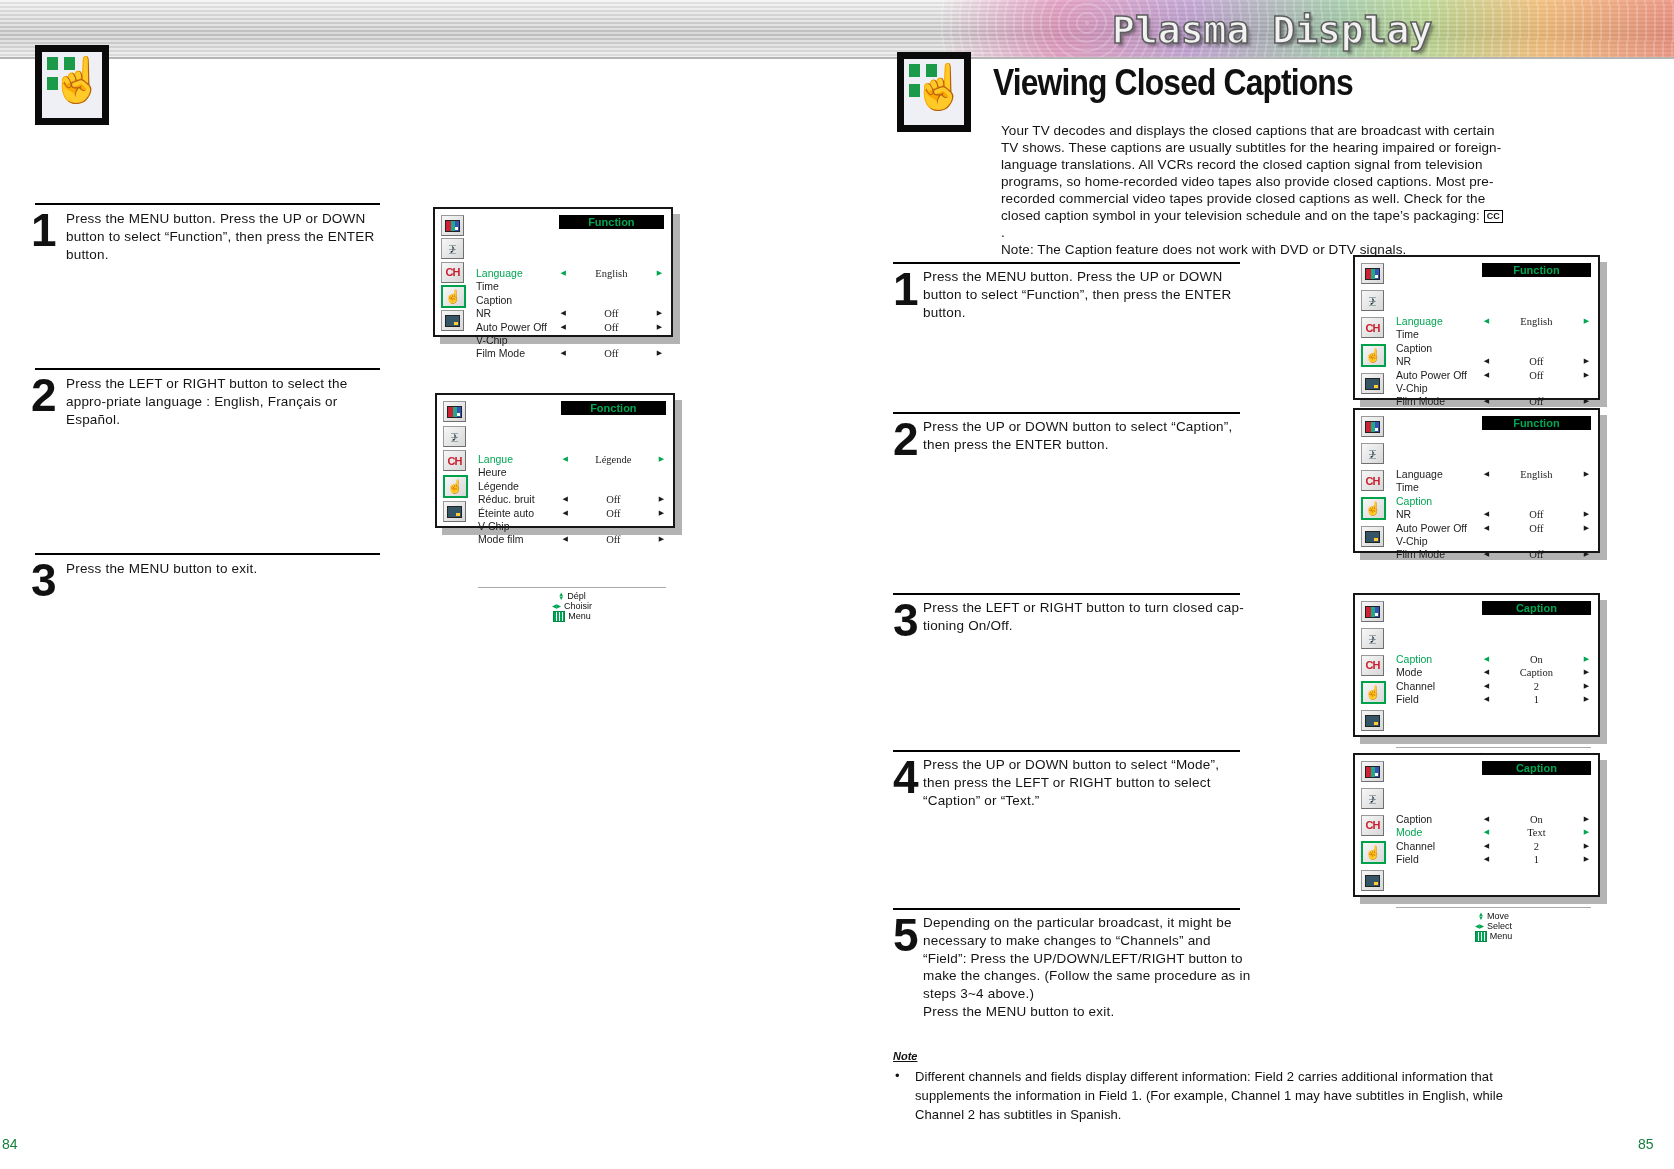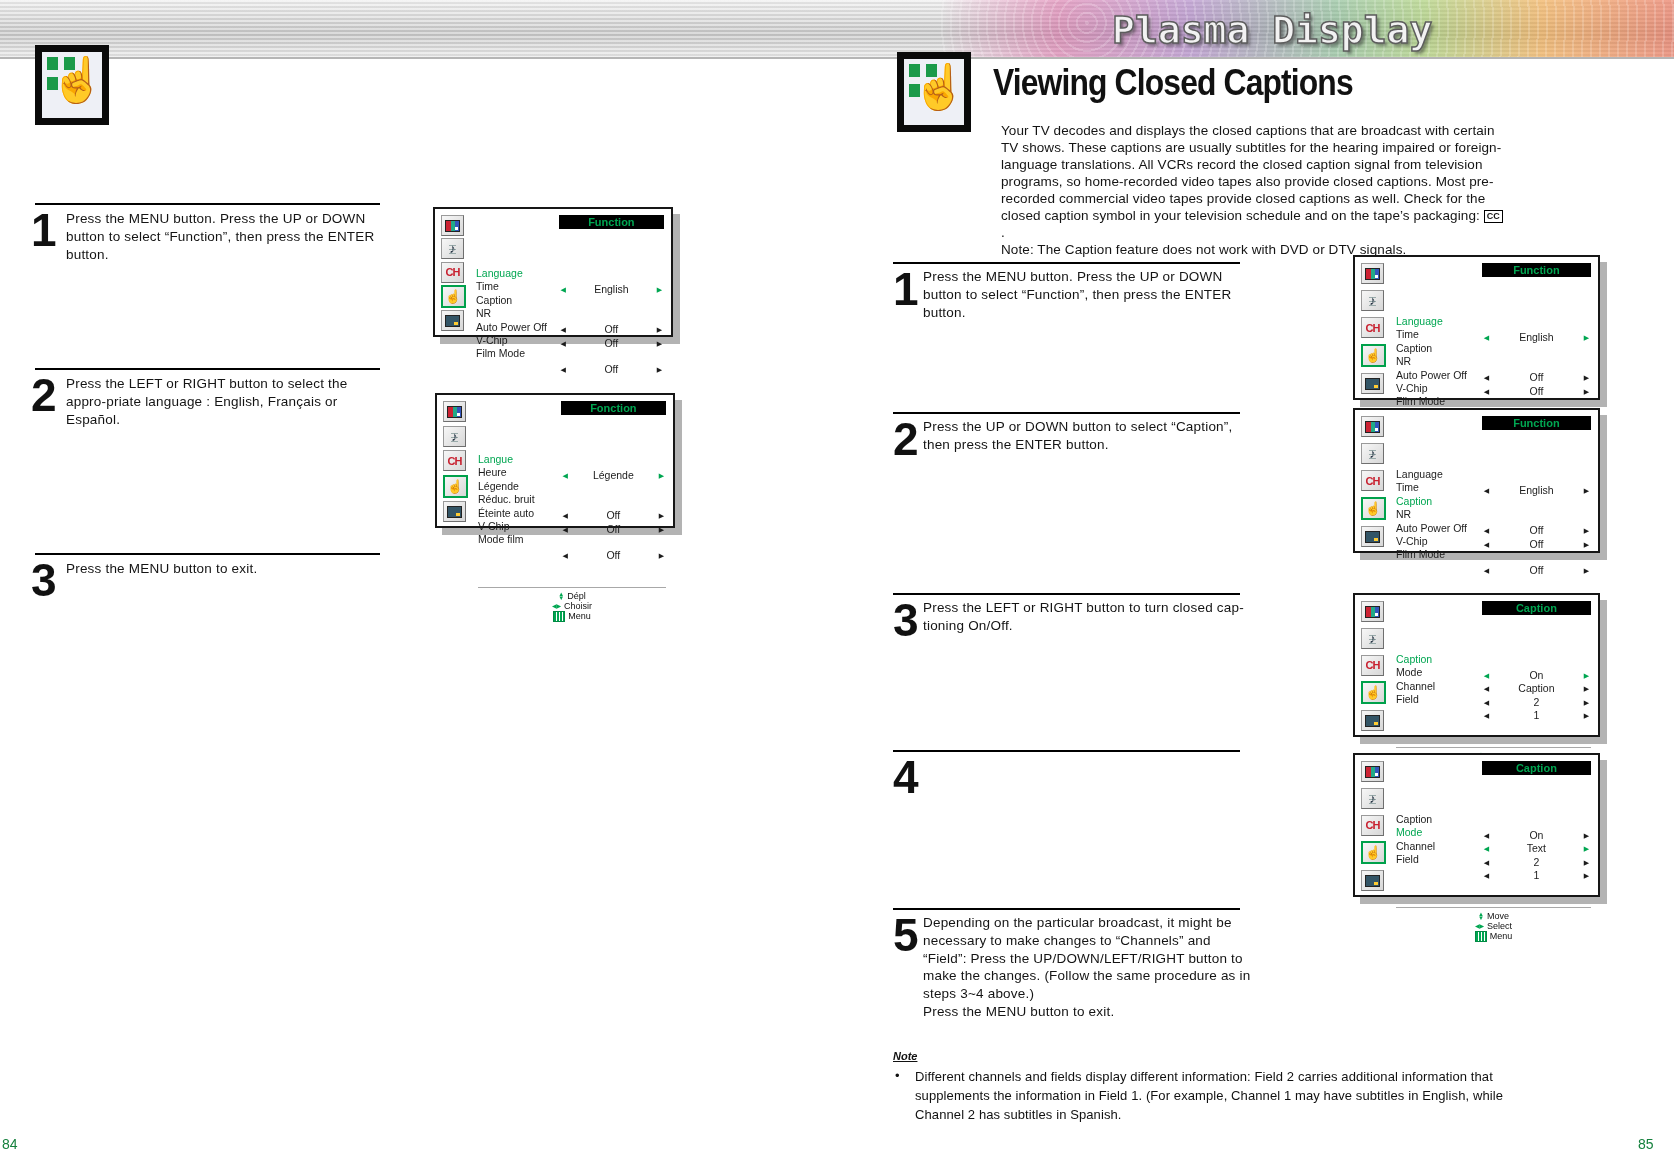--- a/index.html
+++ b/index.html
@@ -63,21 +63,21 @@
         background:repeating-linear-gradient(180deg,transparent 0 3px,#9aa 3px 4px);}
   .g-ch{font-size:11px;font-weight:bold;color:#c8202f;letter-spacing:-1px;}
   .g-hand{font-size:13px;line-height:1;color:#111;}
 
   .tv-main{flex:1;display:flex;flex-direction:column;position:relative;min-width:0;gap:38px;}
   .tv-title{height:14px;margin-left:44%;background:#000;color:#00A651;
             font-weight:bold;font-size:11px;line-height:14px;text-align:center;}
   .tv-rows{flex:1;}
   .tv-row{position:relative;height:13.4px;font-size:10.5px;line-height:13.4px;color:#1c1c1c;white-space:nowrap;}
   .tv-row.hl{color:#00A651;}
-  .tv-val{position:absolute;left:45%;right:1%;top:16px;display:flex;justify-content:space-between;align-items:flex-start;color:#1c1c1c;}
+  .tv-val{position:absolute;left:45%;right:1%;top:0;display:flex;justify-content:space-between;align-items:flex-start;color:#1c1c1c;font-family:Liberation Serif, serif;}
   .tv-val .arr{font-size:7px;color:#1c1c1c;}
   .tv-row.hl .tv-val{color:#1c1c1c;}
   .tv-row.hl .arr{color:#00A651;}
   .tv-footer{border-top:1px solid #a8a8a8;margin-top:2px;padding-top:3px;
              display:flex;justify-content:space-between;align-items:center;font-size:9px;color:#111;flex-direction:column;}
   .tv-f{display:flex;align-items:center;gap:3px;}
   .ic-move{display:flex;flex-direction:column;line-height:4px;font-size:6px;color:#00A651;}
   .ic-select{font-size:6px;color:#00A651;letter-spacing:0;}
   .ic-enter{display:inline-block;width:9px;height:8px;border:1px solid #00A651;color:#00A651;
             font-size:7px;line-height:8px;text-align:center;}
@@ -265,20 +265,21 @@
   <div class="rule" style="left:893px;top:412px;width:347px;"></div>
   <div class="step-num" style="left:893px;top:416px;">2</div>
   <div class="step-text" style="left:923px;top:418px;width:322px;">Press the UP or DOWN button to select “Caption”, then press the ENTER button.</div>
 
   <div class="rule" style="left:893px;top:593px;width:347px;"></div>
   <div class="step-num" style="left:893px;top:597px;">3</div>
   <div class="step-text" style="left:923px;top:599px;width:322px;">Press the LEFT or RIGHT button to turn closed cap-tioning On/Off.</div>
 
   <div class="rule" style="left:893px;top:750px;width:347px;"></div>
   <div class="step-num" style="left:893px;top:754px;">4</div>
+  <div class="step-text" style="left:923px;top:756px;width:322px;">Press the UP or DOWN button to select “Mode”, then press the LEFT or RIGHT button to select “Caption” or “Text.”</div>
 
   <div class="rule" style="left:893px;top:908px;width:347px;"></div>
   <div class="step-num" style="left:893px;top:912px;">5</div>
   <div class="step-text" style="left:923px;top:914px;width:330px;">
     <span>Depending on the particular broadcast, it might be necessary to make changes to “Channels” and “Field”: Press the UP/DOWN/LEFT/RIGHT button to make the changes. (Follow the same procedure as in steps 3~4 above.)</span><br>
     <span>Press the MENU button to exit.</span>
   </div>
 
   <div class="tvmenu wide" style="left:1353px;top:255px;height:145px;">
       <div class="tv-icons">

